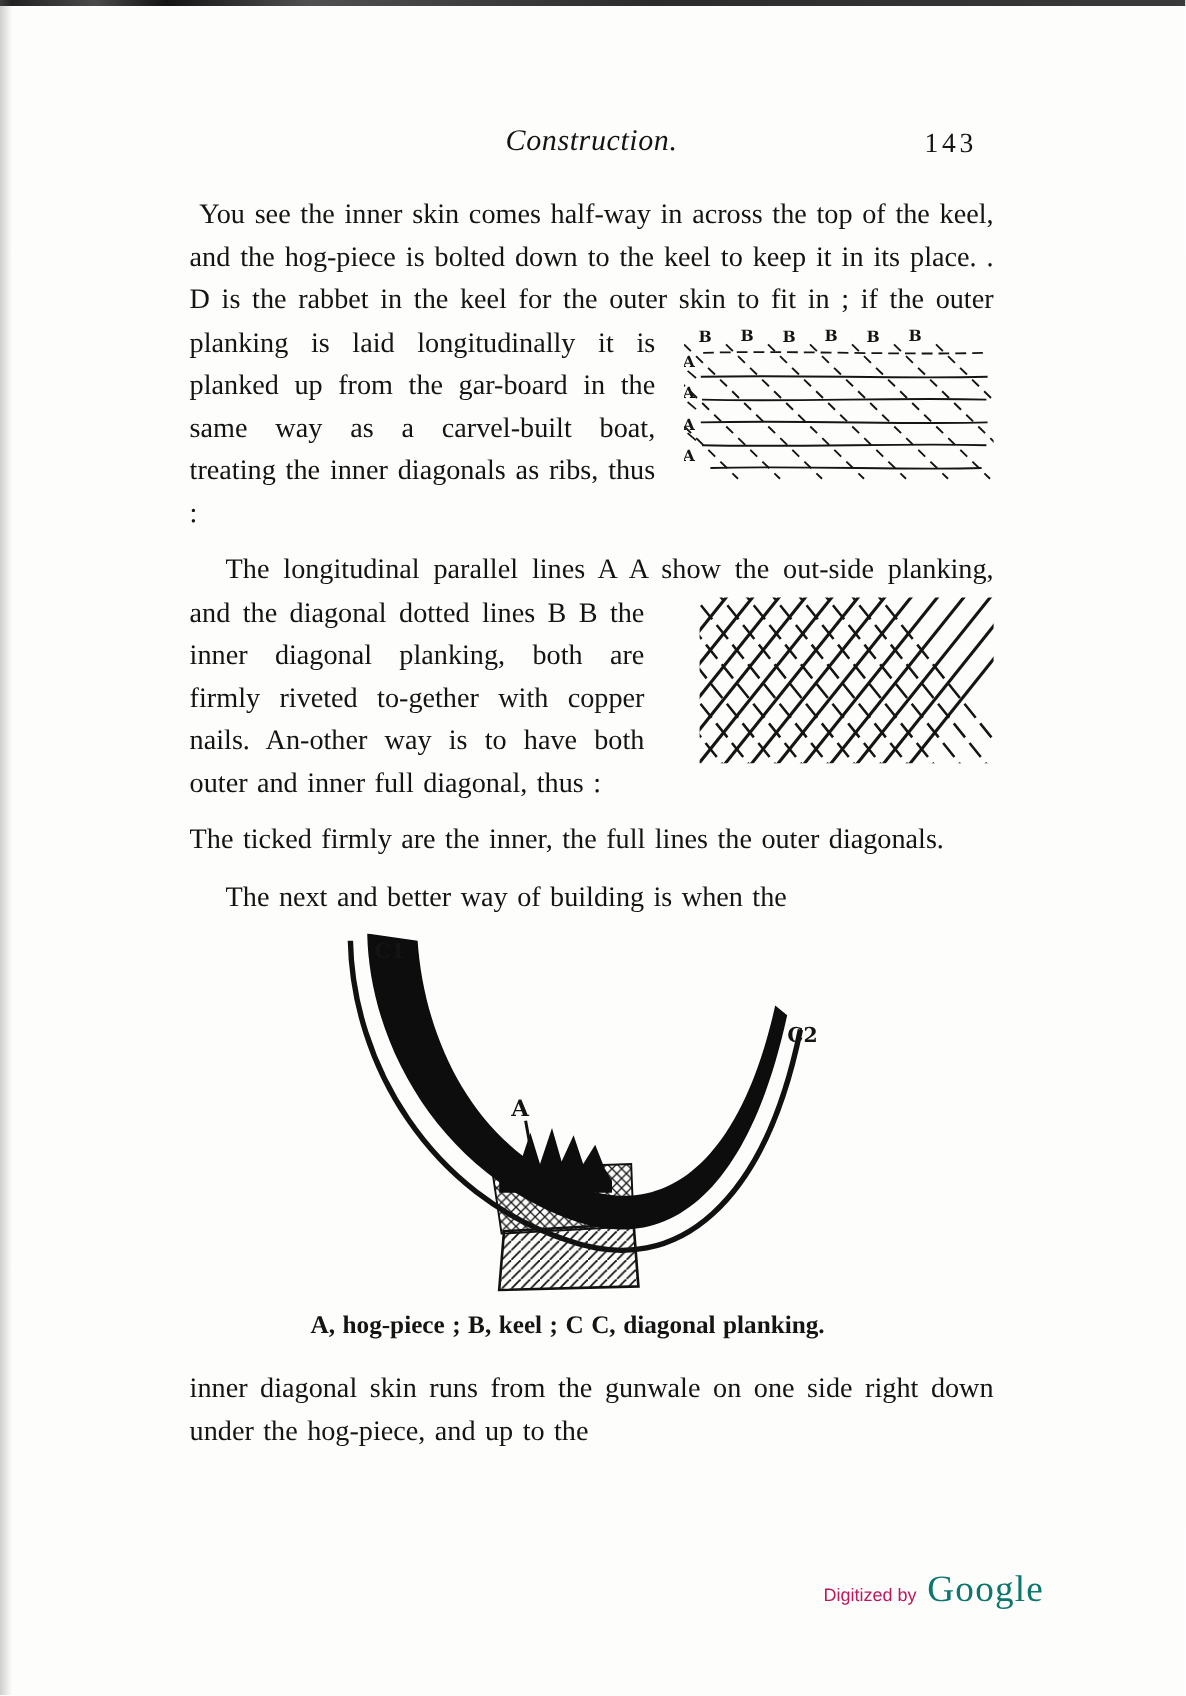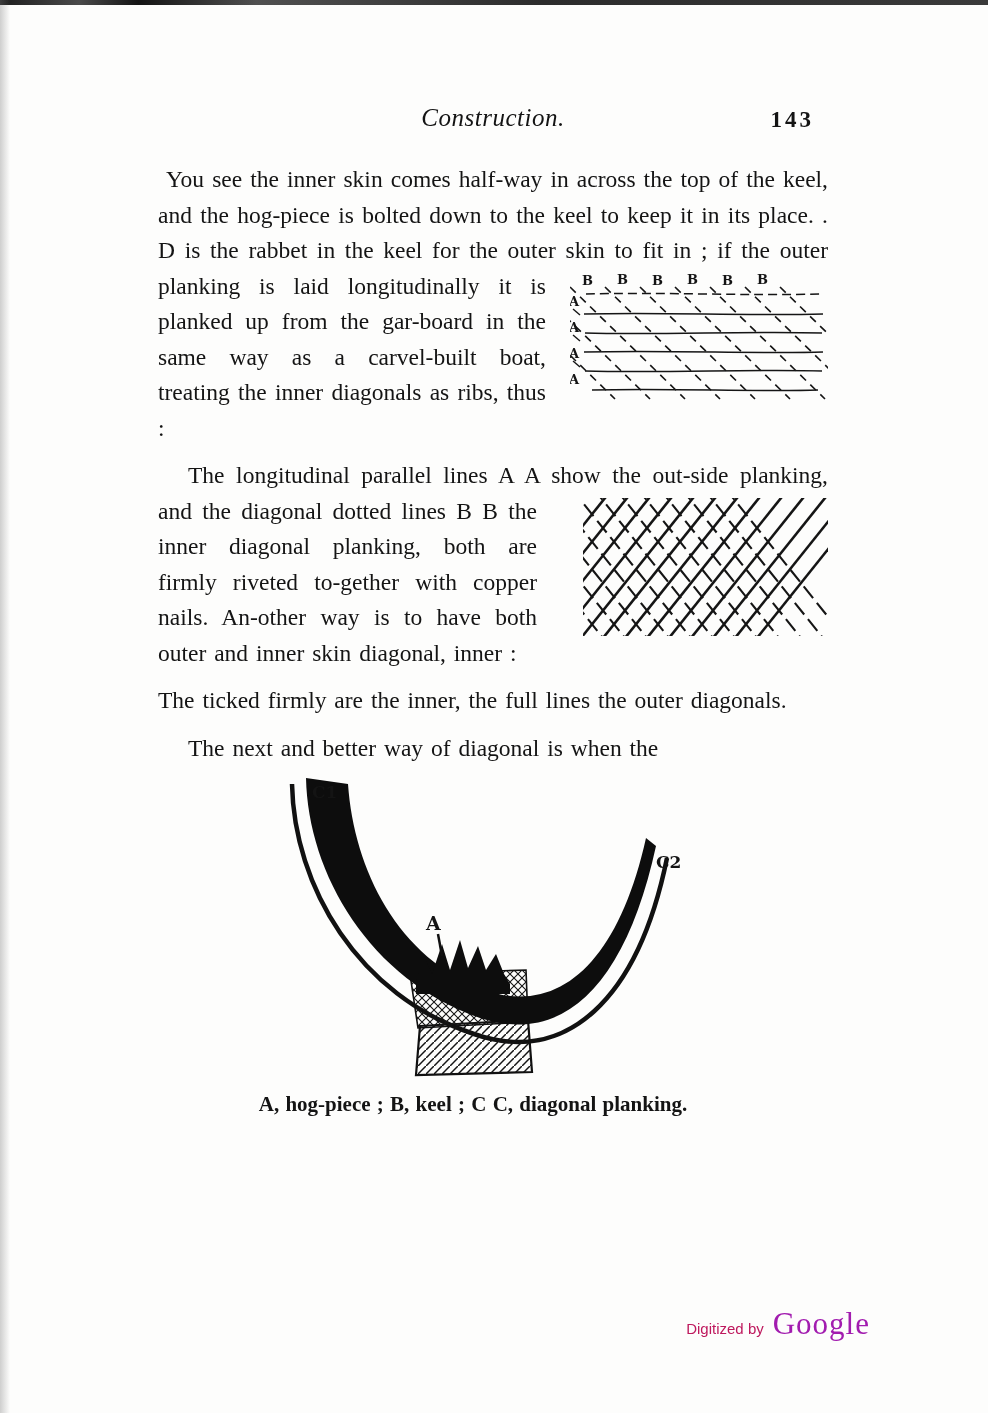--- a/index.html
+++ b/index.html
@@ -18,21 +18,21 @@
     background:linear-gradient(90deg,rgba(120,120,120,.35),rgba(120,120,120,0));
   }
   .content { position:absolute; left:146px; top:104px; width:694px; }
   .header { position:relative; height:40px; }
   .header-title {
     display:block; text-align:center; font-style:italic;
     font-size:25px; letter-spacing:.5px;
   }
   .page-number {
     position:absolute; right:26px; top:3px;
-    font-size:23px; letter-spacing:3px;font-weight:bold;
+    font-size:23px; letter-spacing:3px;
   }
   .body-text {
     margin-top:18px; font-size:23.5px; line-height:35.5px;
     text-align:justify; word-spacing:2px;
   }
   .body-text p { margin:12px; }
   p.indent-small { text-indent:8px; }
   p.indent { text-indent:30px; }
   .float-fig {
     float:right; margin:4px 0 6px 16px;
@@ -50,21 +50,21 @@
   .watermark {
     position:absolute; right:118px; top:1306px;
     display:flex; align-items:baseline; gap:9px;
   }
   .watermark-prefix {
     font-family:"Liberation Sans","DejaVu Sans",sans-serif;
     font-size:15px; color:#be185d;
   }
   .watermark-brand {
     font-family:"Liberation Serif","DejaVu Serif",serif;
-    font-size:31px; color:#a21caf; letter-spacing:1px;
+    font-size:31px; color:#0f766e; letter-spacing:1px;
   }
 </style>
 </head>
 <body>
 
 <div class="page">
   <div class="scan-top-edge"></div>
   <div class="scan-left-edge"></div>
 
   <div class="content">
@@ -143,26 +143,26 @@
                 <line x1="-12" y1="-10" x2="108" y2="140"></line>
                 <line x1="10" y1="-10" x2="130" y2="140"></line>
                 <line x1="32" y1="-10" x2="152" y2="140"></line>
                 <line x1="54" y1="-10" x2="174" y2="140"></line>
                 <line x1="76" y1="-10" x2="196" y2="140"></line>
                 <line x1="98" y1="-10" x2="218" y2="140"></line>
                 <line x1="120" y1="-10" x2="240" y2="140"></line>
                 <line x1="142" y1="-10" x2="262" y2="140"></line>
               </g>
             </g>
-          </svg></span><span>the inner diagonal planking, both are firmly riveted to-gether with copper nails.  An-other way is to have both outer and inner skin diagonal, inner :</span>
+          </svg></span><span>the inner diagonal planking, both are firmly riveted to-gether with copper nails.  An-other way is to have both outer and inner full diagonal, thus :</span>
       </p>
 
       <p>The ticked firmly are the inner, the full lines the outer diagonals.</p>
 
-      <p class="indent">The next and better way of diagonal is when the</p>
+      <p class="indent">The next and better way of building is when the</p>
 
       <div class="boat-figure-wrap">
         <svg viewBox="0 0 430 300">
           <defs>
             <pattern id="hatchA" width="8" height="8" patternUnits="userSpaceOnUse">
               <path d="M0,8 L8,0" stroke="#151515" stroke-width="1.5" fill="none"></path>
             </pattern>
             <pattern id="hatchX" width="8" height="8" patternUnits="userSpaceOnUse">
               <path d="M0,8 L8,0 M0,0 L8,8" stroke="#151515" stroke-width="1.1" fill="none"></path>
             </pattern>
@@ -182,20 +182,21 @@
 
           <g class="fig-letter" fill="#141414">
             <text x="54" y="20" font-size="17">C1</text>
             <text x="398" y="90" font-size="17">C2</text>
             <text x="168" y="152" font-size="19">A</text>
           </g>
         </svg>
         <div class="figure-caption">A, hog-piece ;  B, keel ;  C C, diagonal planking.</div>
       </div>
 
+      <p class="after-figure">inner diagonal skin runs from the gunwale on one side right down  under the hog-piece, and up to the</p>
 
     </div>
   </div>
 
   <div class="watermark">
     <span class="watermark-prefix">Digitized by</span>
     <span class="watermark-brand">Google</span>
   </div>
 </div>
 

